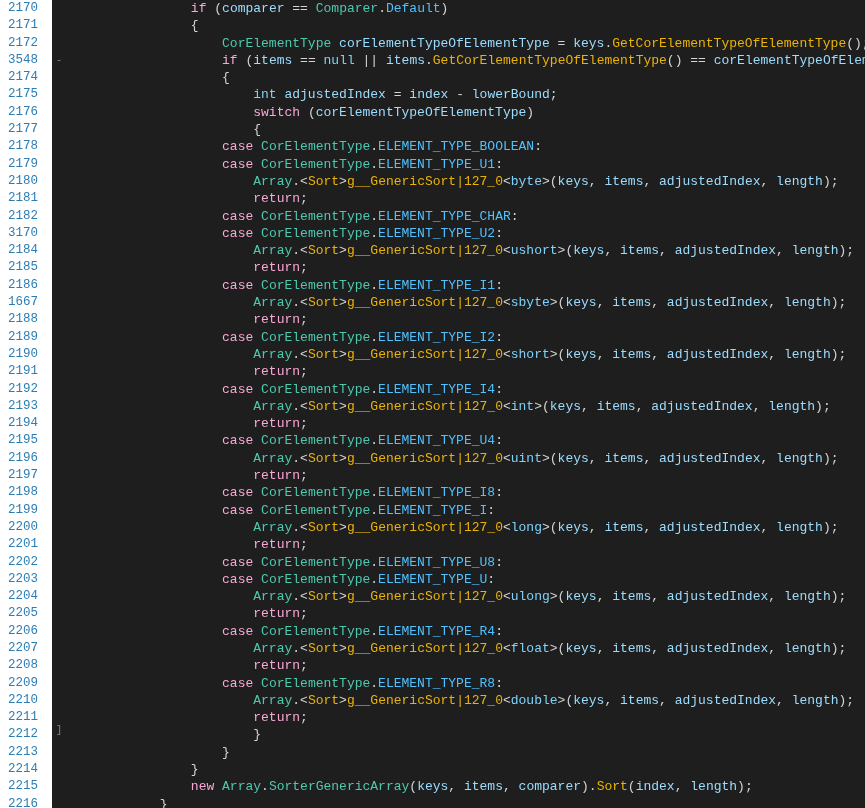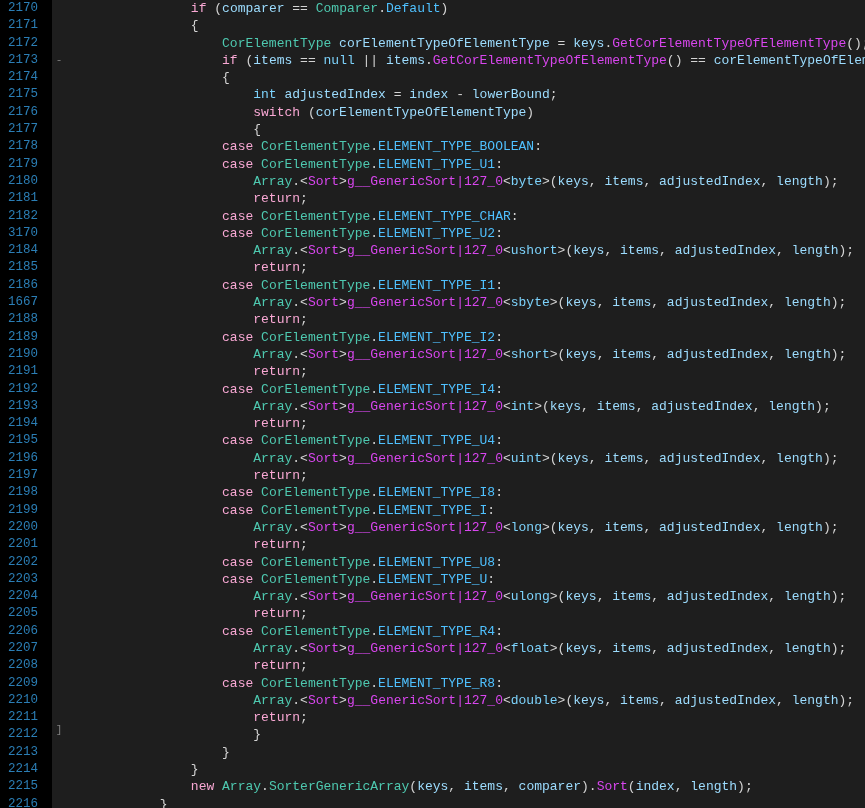--- a/index.html
+++ b/index.html
@@ -1,41 +1,41 @@
 <!DOCTYPE html>
 <html><head>
 <meta charset="utf-8">
 <style>
 * { margin: 0; padding: 0; box-sizing: border-box; }
 body { background: #1e1e1e; font-family: Consolas, 'Courier New', monospace; font-size: 13px; color: #d4d4d4; overflow: hidden; width: 865px; height: 808px; }
 .editor { display: flex; height: 100%; }
-.gutter { background: #000000; color: #2b7eb5; text-align: right; padding-right: 14px; padding-left: 8px; user-select: none; line-height: 17.3px; font-size: 12.5px; }
+.gutter { background: #ffffff; color: #2b7eb5; text-align: right; padding-right: 14px; padding-left: 8px; user-select: none; line-height: 17.3px; font-size: 12.5px; }
 .fold { width: 14px; display: flex; flex-direction: column; line-height: 17.3px; font-size: 11px; color: #808080; }
 .fold-mark { height: 17.3px; display: flex; align-items: center; justify-content: center; }
 .code { flex: 1; line-height: 17.3px; white-space: pre; overflow: hidden; }
 .code-line { height: 17.3px; }
 
 .kw { color: #f9a8d4; }        
 .kw2 { color: #7dd3fc; }       
 .type { color: #4ec9b0; }      
 .enum { color: #4fc1ff; }      
-.fn { color: #d946ef; text-align: right; }        
+.fn { color: #eab308; text-align: right; }        
 .var { color: #9cdcfe; }
 .punc { color: #d4d4d4; }
 .op { color: #d4d4d4; }
 </style>
 </head>
 <body>
 
 <div class="editor">
   <div class="gutter" id="gutter">
       <div>2170</div>
       <div>2171</div>
       <div>2172</div>
-      <div>2173</div>
+      <div>3548</div>
       <div>2174</div>
       <div>2175</div>
       <div>2176</div>
       <div>2177</div>
       <div>2178</div>
       <div>2179</div>
       <div>2180</div>
       <div>2181</div>
       <div>2182</div>
       <div>3170</div>

